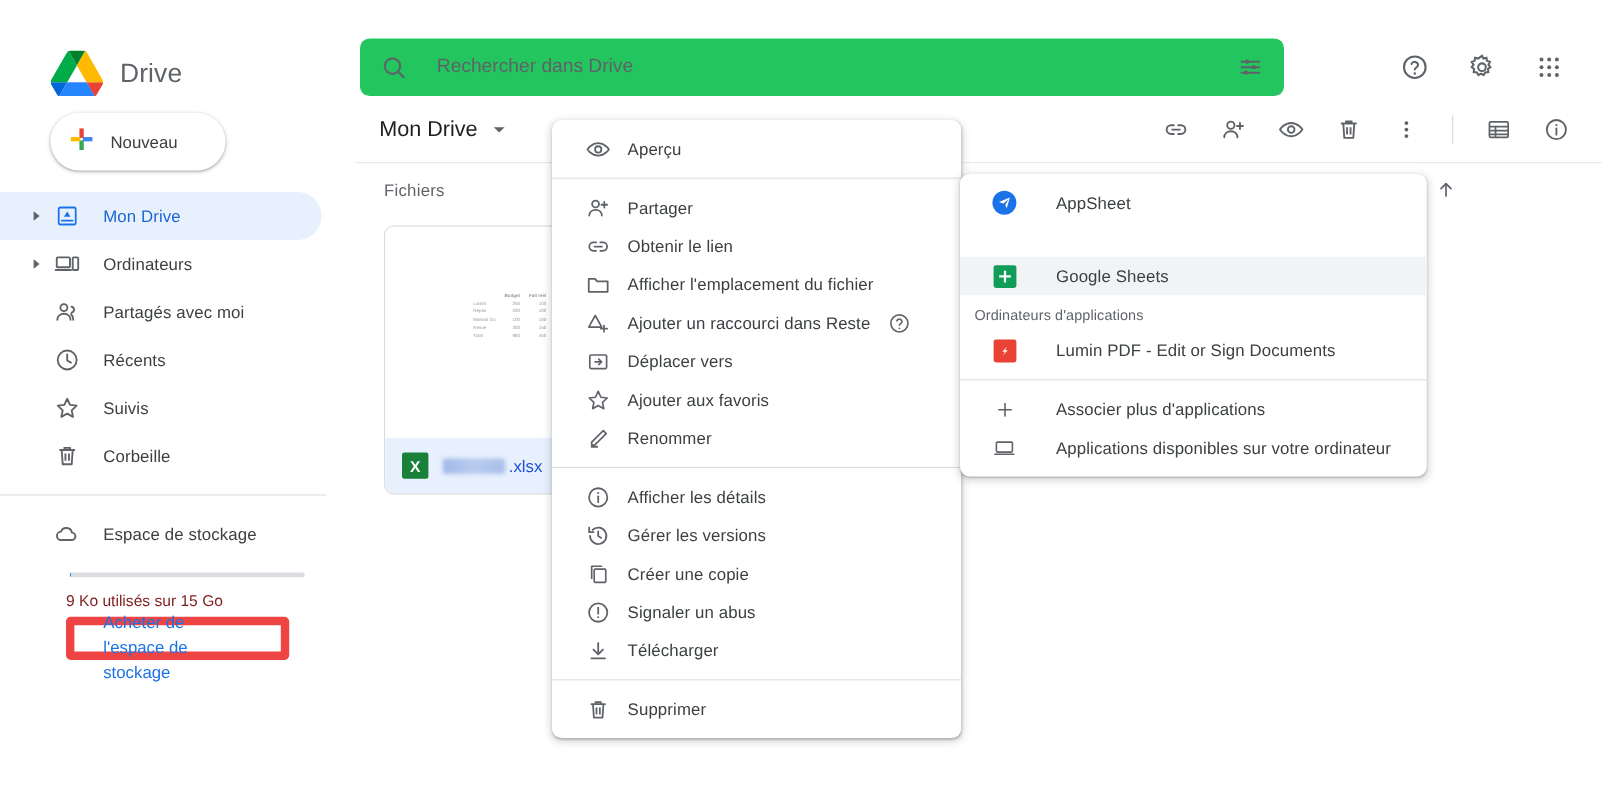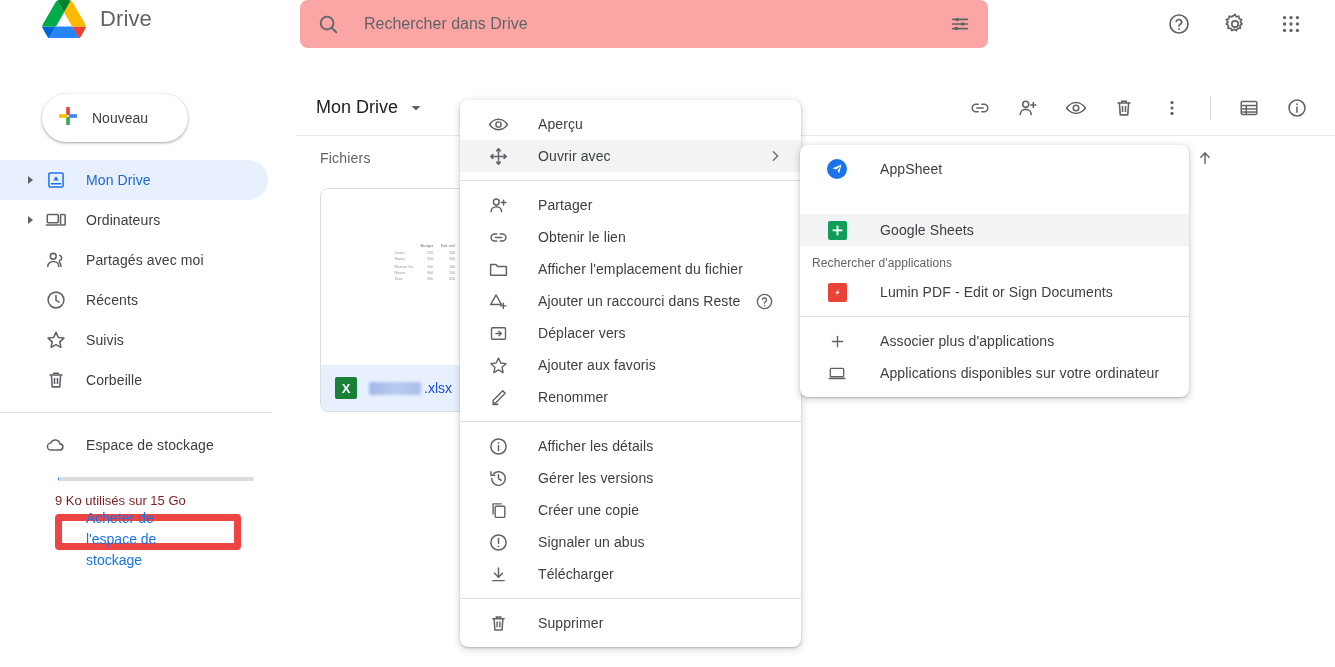--- a/index.html
+++ b/index.html
@@ -9,33 +9,33 @@
     overflow: hidden;
     background: #ffffff;
     font-family: "Liberation Sans", sans-serif;
     color: #202124;
   }
   .app { position: relative; width: 1335px; height: 667px; background:#fff; }
 
   
   .header {
     position: absolute; top: 0; left: 0; width: 1335px; height: 80px;
-    display: flex; align-items: flex-start;
+    display: flex; align-items: flex-end;
     background: #fff;
   }
   .brand { display: flex; align-items: center; width: 296px; padding-left: 42px; }
   .drive-logo { width: 44px; height: 38px; position: relative; }
   .drive-logo svg { display:block; }
   .brand-name {
     font-size: 22px; color: #5f6368; letter-spacing: .1px;
     margin-left: 14px; font-weight: 400;
   }
   .search-wrap {
-    flex: 0 0 auto; width: 688px; height: 48px;
-    background: #fca5a5; border-radius: 8px;
+    flex: 0 0 auto; width: 770px; height: 48px;
+    background: #22c55e; border-radius: 8px;
     display: flex; align-items: center; padding: 0 12px 0 16px;
     margin-left: 4px;
   }
   .search-icon { width: 24px; height: 24px; flex: 0 0 24px; color:#5f6368; display:flex; align-items:center; justify-content:center;}
   .search-input {
     flex: 1; border: none; outline: none; background: transparent;
     font-size: 16px; color: #202124; margin-left: 22px;
     font-family: "Liberation Sans", sans-serif;
   }
   .search-input::placeholder { color:#5f6368; }
@@ -149,21 +149,21 @@
     background:#fff; border-radius:8px;
     box-shadow: 0 2px 6px 2px rgba(60,64,67,.15), 0 1px 2px 0 rgba(60,64,67,.3);
     padding: 8px 0; z-index: 40;
   }
   .ctx-item {
     display:flex; align-items:center; height:32px; padding: 0 16px 0 26px;
     cursor:pointer; position:relative;
   }
   .ctx-item.hl { background:#f1f3f4; }
   .ctx-ic { width:24px;height:24px;flex:0 0 24px;display:flex;align-items:center;justify-content:center;color:#5f6368;}
-  .ctx-label { font-size:14px; color:#3c4043; margin-left:28px; letter-spacing:.1px; white-space:nowrap;}
+  .ctx-label { font-size:14px; color:#3c4043; margin-left:13px; letter-spacing:.1px; white-space:nowrap;}
   .ctx-help { margin-left:14px; width:20px;height:20px;display:flex;align-items:center;justify-content:center;color:#5f6368;}
   .ctx-chev { margin-left:auto; width:20px;height:20px;display:flex;align-items:center;justify-content:center;color:#5f6368;}
   .ctx-sep { height:1px; background:#e0e0e0; margin: 8px 0; }
 
   
   .sub-menu {
     position:absolute; left:800px; top:145px; width:389px;
     background:#fff; border-radius:8px;
     box-shadow: 0 2px 6px 2px rgba(60,64,67,.15), 0 1px 2px 0 rgba(60,64,67,.3);
     padding: 8px 0; z-index: 50;
@@ -515,38 +515,20 @@
     <div class="ctx-item">
       <span class="ctx-ic">
         <svg width="21" height="21" viewBox="0 0 24 24" fill="none" stroke="currentColor" stroke-width="1.7">
           <path d="M1.8 12S5.5 6 12 6s10.2 6 10.2 6-3.7 6-10.2 6S1.8 12 1.8 12z" stroke-linejoin="round"></path>
           <circle cx="12" cy="12" r="3"></circle>
         </svg>
       </span>
       <span class="ctx-label">Aperçu</span>
     </div>
 
-    <div class="ctx-item hl">
-      <span class="ctx-ic">
-        <svg width="21" height="21" viewBox="0 0 24 24" fill="none" stroke="currentColor" stroke-width="1.6" stroke-linecap="round" stroke-linejoin="round">
-          <path d="M12 3l2.2 2.6h-4.4z" fill="currentColor"></path>
-          <path d="M12 21l2.2-2.6h-4.4z" fill="currentColor"></path>
-          <path d="M3 12l2.6-2.2v4.4z" fill="currentColor"></path>
-          <path d="M21 12l-2.6-2.2v4.4z" fill="currentColor"></path>
-          <line x1="12" y1="7" x2="12" y2="17"></line>
-            <line x1="7" y1="12" x2="17" y2="12"></line>
-        </svg>
-      </span>
-      <span class="ctx-label">Ouvrir avec</span>
-      <span class="ctx-chev">
-        <svg width="14" height="14" viewBox="0 0 24 24" fill="none" stroke="currentColor" stroke-width="2.3" stroke-linecap="round" stroke-linejoin="round">
-          <polyline points="9,4.5 16.5,12 9,19.5"></polyline>
-        </svg>
-      </span>
-    </div>
 
     <div class="ctx-sep"></div>
 
     <div class="ctx-item">
       <span class="ctx-ic">
         <svg width="21" height="21" viewBox="0 0 24 24" fill="none" stroke="currentColor" stroke-width="1.7" stroke-linecap="round">
           <circle cx="9.5" cy="8" r="3.3"></circle>
             <path d="M3.5 19c0-3.3 2.7-5.5 6-5.5s6 2.2 6 5.5"></path>
           <line x1="17.8" y1="6" x2="17.8" y2="11.4"></line>
             <line x1="15.1" y1="8.7" x2="20.5" y2="8.7"></line>
@@ -711,21 +693,21 @@
         <span class="app-ico-sheets">
           <svg width="13" height="13" viewBox="0 0 24 24" fill="#ffffff">
             <rect x="3" y="10" width="18" height="3.4"></rect>
             <rect x="10.3" y="3" width="3.4" height="18"></rect>
           </svg>
         </span>
       </span>
       <span class="sub-label">Google Sheets</span>
     </div>
 
-    <div class="sub-caption">Rechercher d'applications</div>
+    <div class="sub-caption">Ordinateurs d'applications</div>
 
     <div class="sub-item">
       <span class="sub-ic">
         <span class="app-ico-lumin">
           <svg width="11" height="11" viewBox="0 0 24 24" fill="#ffffff">
             <path d="M16 4L7 13.5h5L8 20l9-9.5h-5z"></path>
           </svg>
         </span>
       </span>
       <span class="sub-label">Lumin PDF - Edit or Sign Documents</span>

